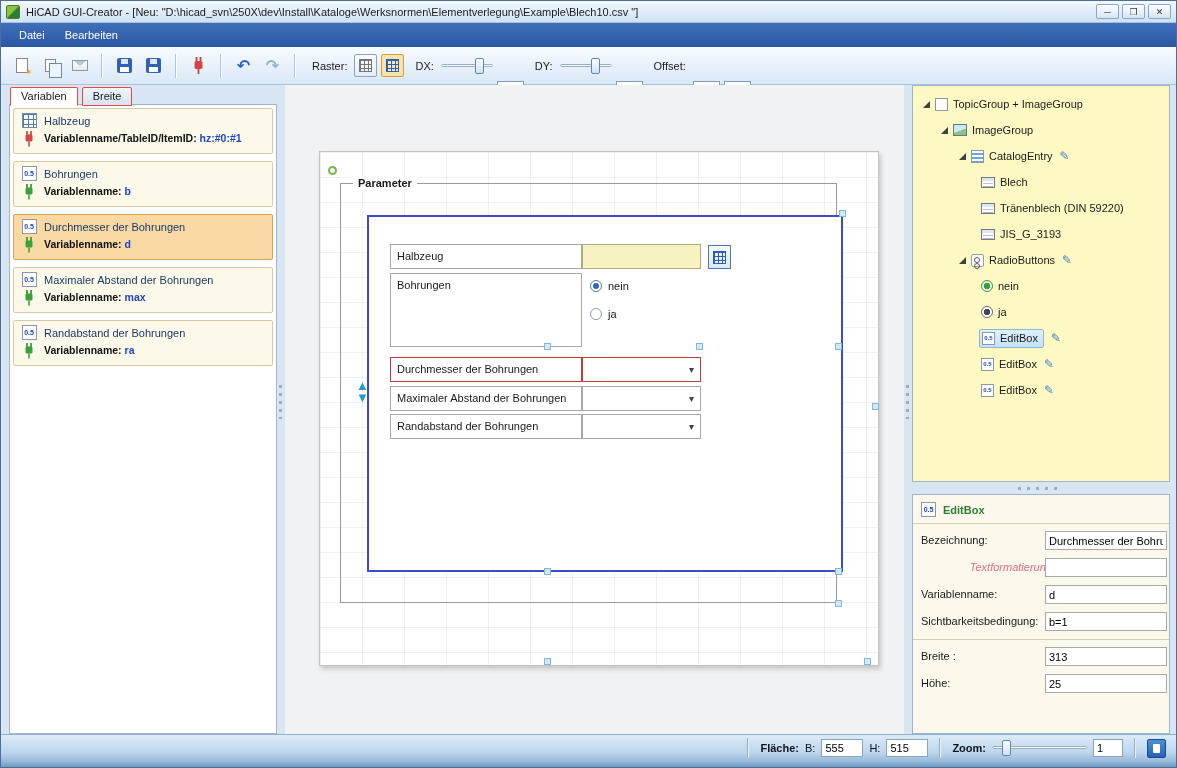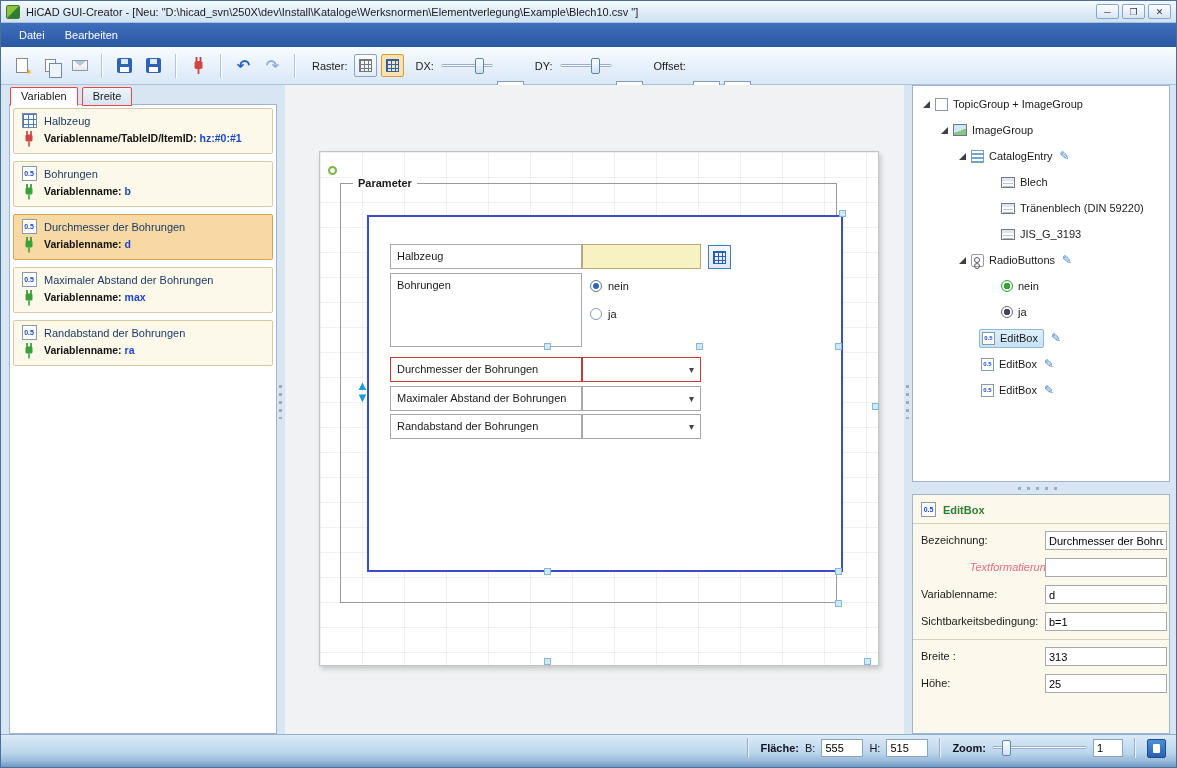--- a/index.html
+++ b/index.html
@@ -85,27 +85,27 @@
 .radio { width:12px; height:12px; border:1px solid #8a9ba8; border-radius:50%; background:#fff; flex:none; }
 .radio.on { border-color:#5a7a9a; }
 .radio.on::after { content:""; display:block; width:6px; height:6px; border-radius:50%; background:#2e66b8; margin:2px; }
 .dropdown { position:absolute; left:262px; width:119px; height:25px; background:#fff; border:1px solid #a8a8a8; z-index:3; }
 .dropdown.red { border-color:#c23b3b; }
 .dd-arrow { position:absolute; right:1px; top:1px; bottom:1px; width:15px; display:flex; align-items:center; justify-content:center; color:#444; font-size:10px; }
 .move-arrows { position:absolute; left:36px; top:228px; display:flex; flex-direction:column; gap:1px; z-index:4; color:#1e9ad6; font-size:13px; line-height:11px; text-align:center; }
 .handle { position:absolute; width:7px; height:7px; background:#cfeaf6; border:1px solid #85b8d2; z-index:6; }
 
 
-.treepanel { position:absolute; left:911px; top:0; width:258px; height:397px; background:#ffffff; border:1px solid #a0b4cc; padding-top:5px; overflow:hidden; }
+.treepanel { position:absolute; left:911px; top:0; width:258px; height:397px; background:#fef9c3; border:1px solid #a0b4cc; padding-top:5px; overflow:hidden; }
 .trow { height:26px; display:flex; align-items:center; }
 .exp { width:0; height:0; border-left:7px solid transparent; border-bottom:7px solid #404040; margin-right:5px; flex:none; }
 .ticon { flex:none; margin-right:5px; }
 .tlabel { white-space:nowrap; }
 .pencil { color:#3f7fc4; font-size:12px; margin-left:7px; }
-.i0 { padding-left:10px; } .i1 { padding-left:28px; } .i2 { padding-left:46px; } .i2l { padding-left:68px; } .i3l { padding-left:88px; }
+.i0 { padding-left:10px; } .i1 { padding-left:28px; } .i2 { padding-left:46px; } .i2l { padding-left:68px; } .i3l { padding-left:68px; }
 .t-box { width:13px; height:13px; background:#fff; border:1px solid #8899aa; }
 .t-img { width:14px; height:12px; border:1px solid #667788; background:linear-gradient(160deg,#cfe8f8 55%,#8cc487 55%); }
 .t-cat { width:13px; height:13px; border:1px solid #8899aa; background:repeating-linear-gradient(180deg,#fff 0 2px,#6aa6d8 2px 4px); }
 .t-tab { width:14px; height:11px; border:1px solid #778; background:linear-gradient(#dfe7ee 0 3px,#fff 3px); position:relative; }
 .t-tab::after { content:""; position:absolute; left:1px; right:1px; top:5px; height:1px; background:#aabb; box-shadow:0 3px 0 #aabbcc; }
 .t-radio { width:13px; height:13px; border:1px solid #99a; background:#fff; border-radius:2px; position:relative; }
 .t-radio::before { content:""; position:absolute; left:2px; top:2px; width:4px; height:4px; border:1px solid #556; border-radius:50%; }
 .t-radio::after { content:""; position:absolute; left:2px; top:8px; width:4px; height:4px; border:1px solid #556; border-radius:50%; }
 .t-nein { width:12px; height:12px; border:1px solid #3aa03a; border-radius:50%; background:radial-gradient(circle,#3aa03a 0 3px,#eaf6ea 3px); }
 .t-ja { width:12px; height:12px; border:1px solid #667; border-radius:50%; background:radial-gradient(circle,#445 0 3px,#fff 3px); }

